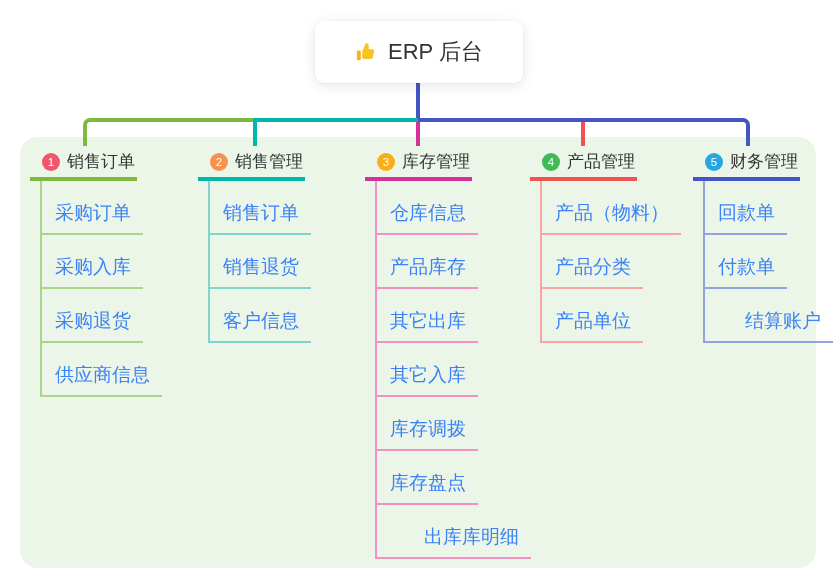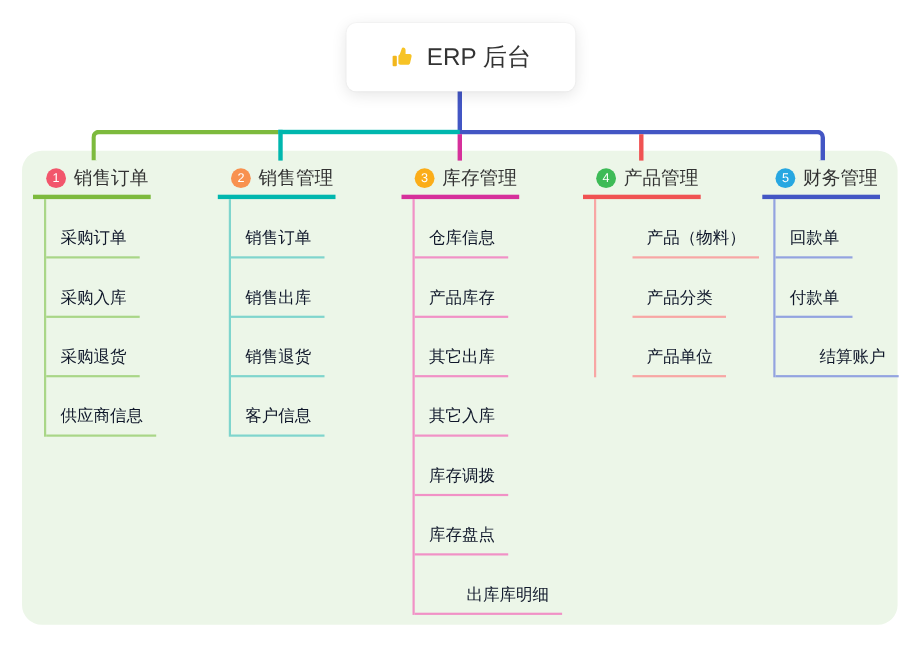--- a/index.html
+++ b/index.html
@@ -44,21 +44,21 @@
   }
   .badge{
     width:18px;height:18px;border-radius:50%;color:#ffffff;
     font-size:11.5px;line-height:18px;text-align:center;flex:none;
     display:flex;align-items:center;justify-content:center;
   }
   .items{position:absolute;left:10px;top:35px;border-left:2px solid;}
   .item{height:54px;display:flex;align-items:flex-end;width:max-content;}
   .item span{
     display:block;padding:0 12px 7px 13px;border-bottom:2px solid;
-    font-size:15px;color:#0f172a;white-space:nowrap;
+    font-size:19px;color:#3b82f6;white-space:nowrap;
   }
 </style>
 </head>
 <body>
 
 <div class="stage">
 
   <div class="panel" id="panel" style="background: rgb(236, 246, 232);"></div>
 
   <div class="seg" id="root-line" style="background: rgb(67, 86, 196);"></div>
@@ -101,23 +101,20 @@
     <div class="branch" style="left: 198px;">
       <div class="btitle" style="border-bottom-color: rgb(0, 183, 174);">
         <span class="badge" style="background: rgb(248, 145, 79);">2</span>
         <span>销售管理</span>
       </div>
       <div class="items" style="border-left-color: rgb(127, 213, 205);">
         <div class="item">
           <span style="border-bottom-color: rgb(127, 213, 205); margin-top: 20px;">销售订单</span>
         </div>
         <div class="item">
-          <span style="border-bottom-color: rgb(127, 213, 205);">销售出库</span>
-        </div>
-        <div class="item">
           <span style="border-bottom-color: rgb(127, 213, 205);">销售退货</span>
         </div>
         <div class="item">
           <span style="border-bottom-color: rgb(127, 213, 205);">客户信息</span>
         </div>
       </div>
     </div>
     <div class="branch" style="left: 365px;">
       <div class="btitle" style="border-bottom-color: rgb(214, 48, 155);">
         <span class="badge" style="background: rgb(251, 173, 25);">3</span>
@@ -145,21 +142,21 @@
         <div class="item">
           <span style="border-bottom-color: rgb(241, 145, 198); padding-left: 47px;">出库库明细</span>
         </div>
       </div>
     </div>
     <div class="branch" style="left: 530px;">
       <div class="btitle" style="border-bottom-color: rgb(240, 82, 82);">
         <span class="badge" style="background: rgb(62, 187, 87);">4</span>
         <span>产品管理</span>
       </div>
-      <div class="items" style="border-left-color: rgb(248, 166, 164); padding-left: 33px;">
+      <div class="items" style="border-left-color: rgb(248, 166, 164);">
         <div class="item">
           <span style="border-bottom-color: rgb(248, 166, 164);">产品（物料）</span>
         </div>
         <div class="item">
           <span style="border-bottom-color: rgb(248, 166, 164);">产品分类</span>
         </div>
         <div class="item">
           <span style="border-bottom-color: rgb(248, 166, 164);">产品单位</span>
         </div>
       </div>

